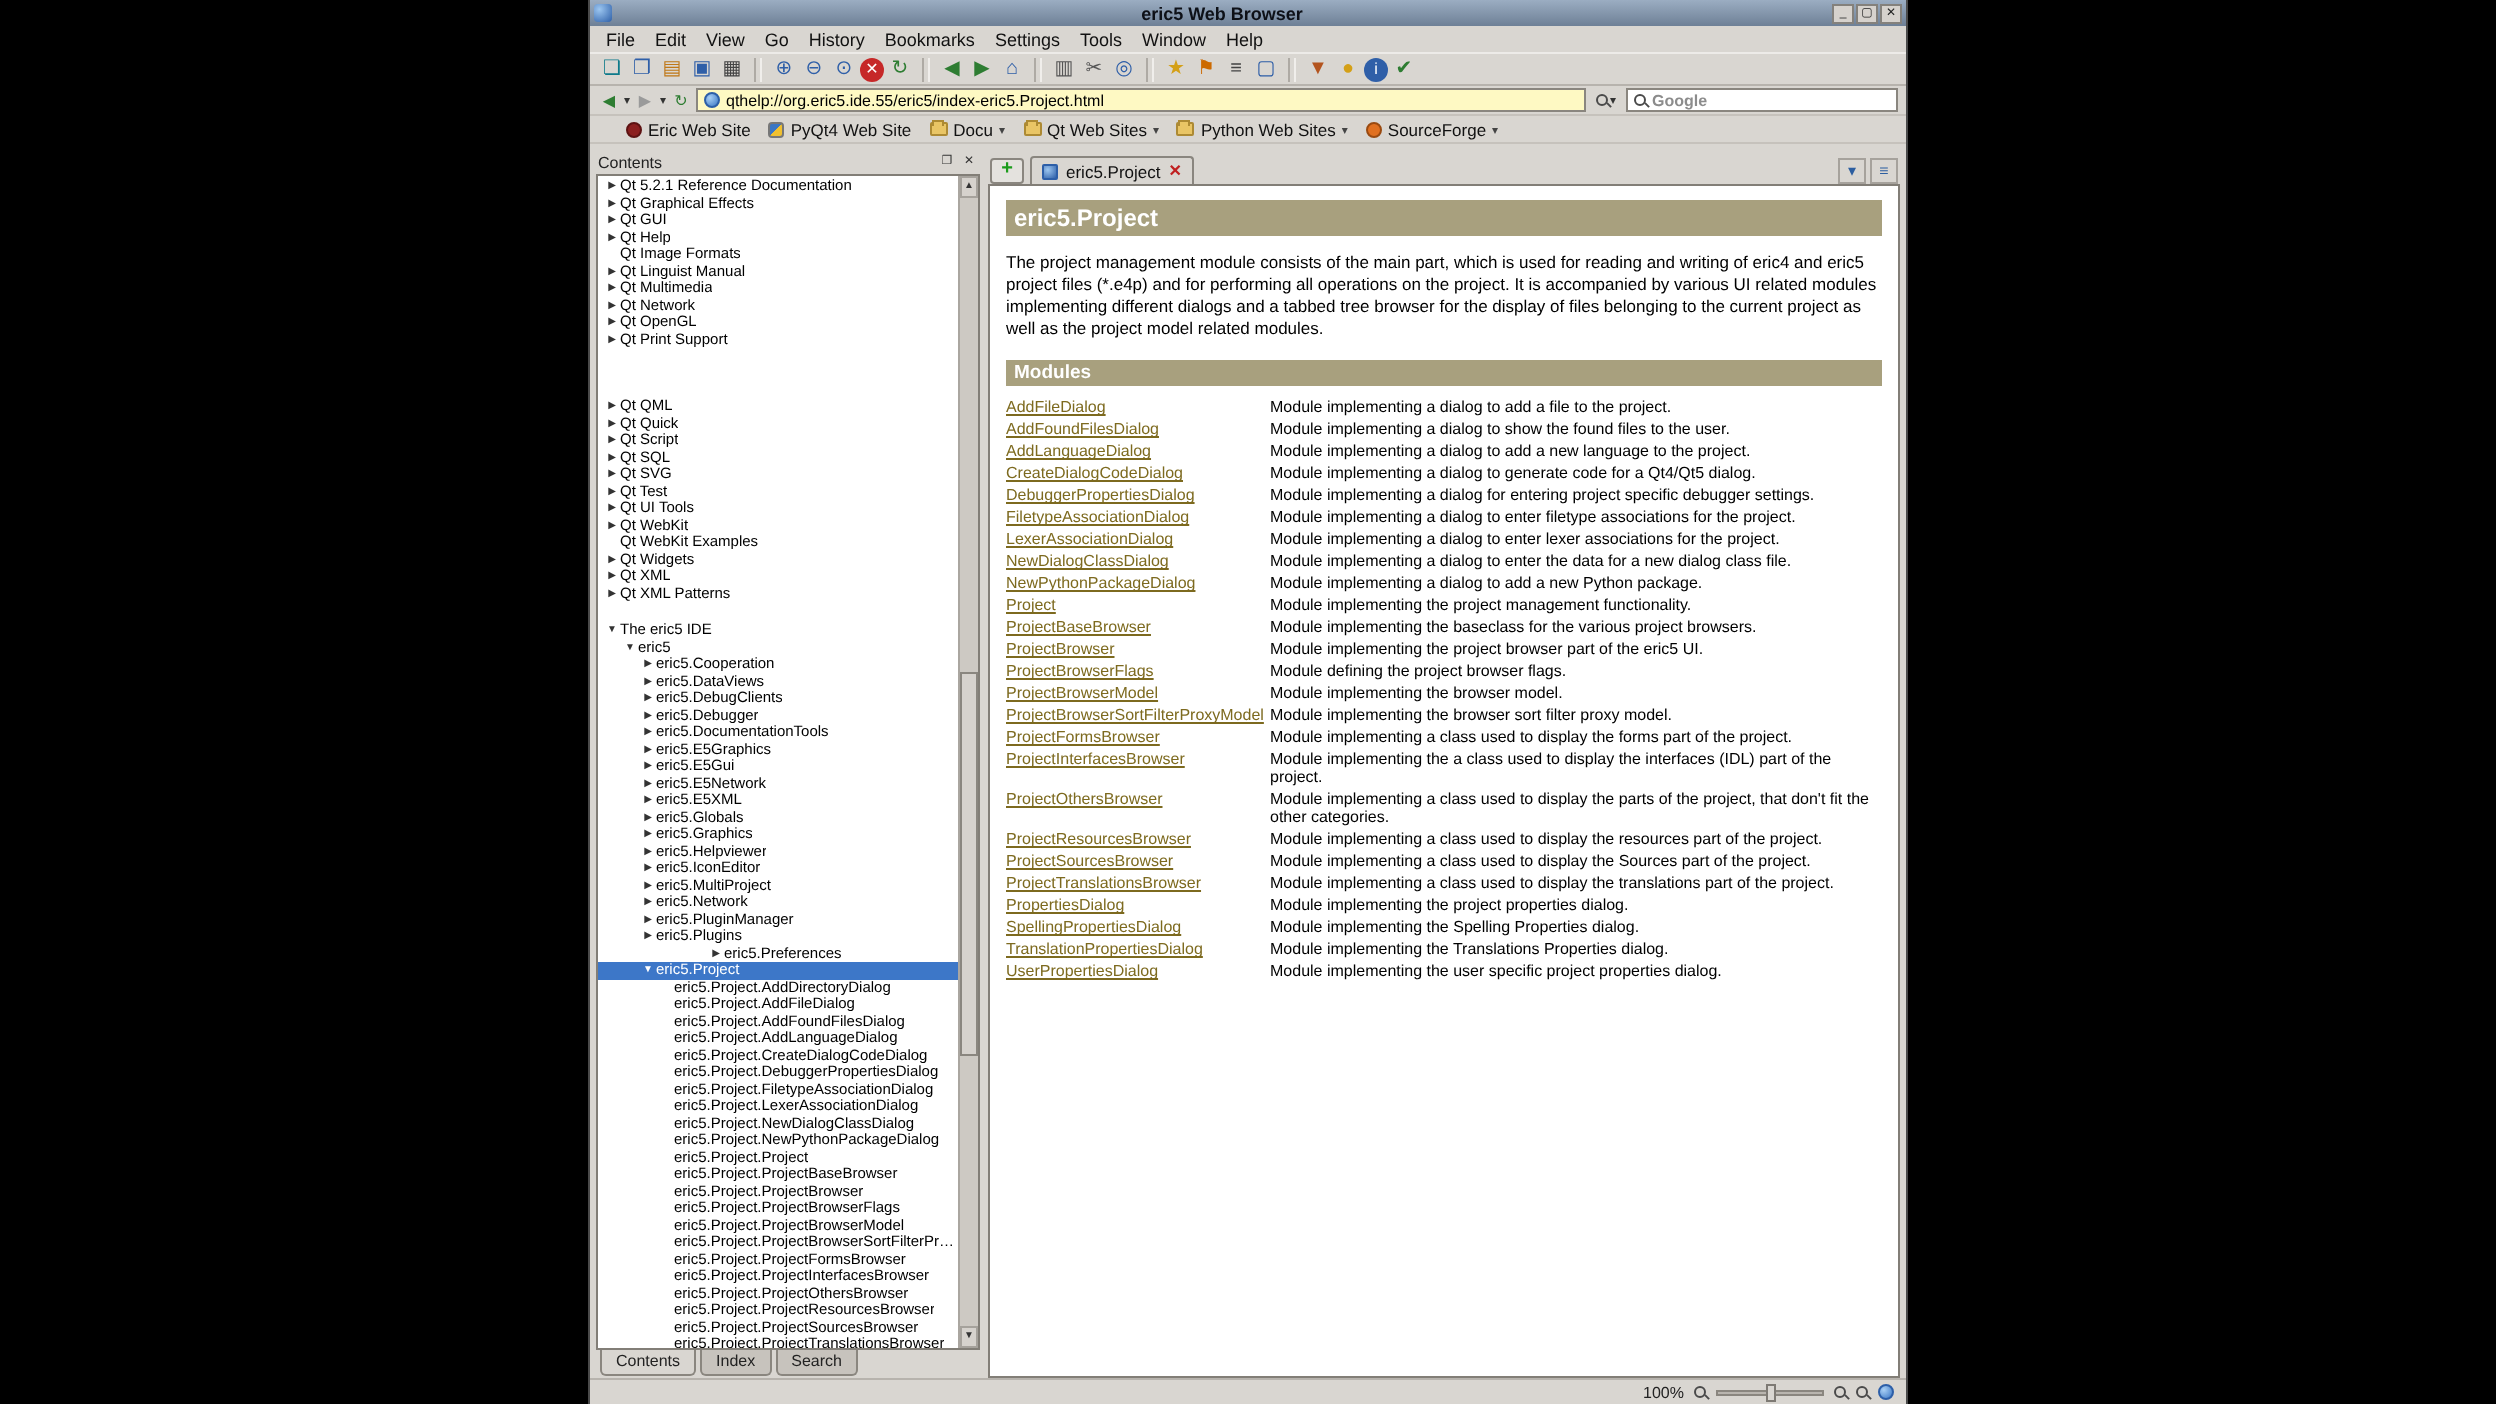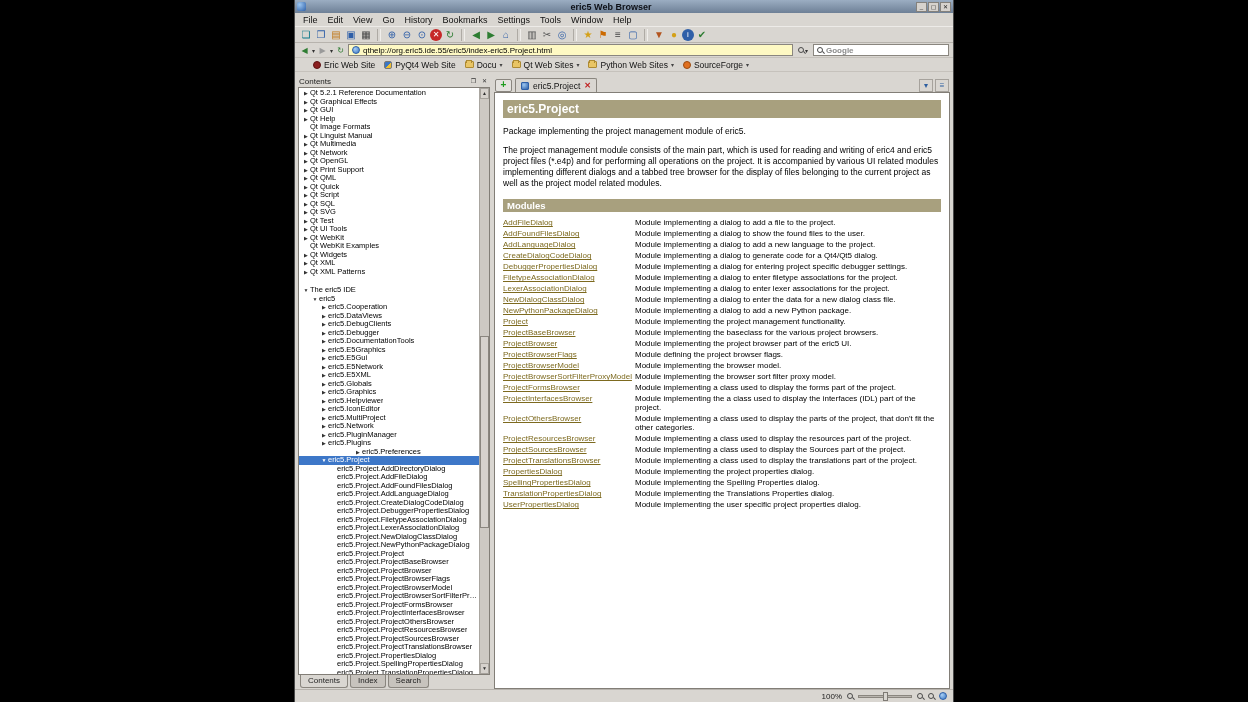--- a/index.html
+++ b/index.html
@@ -299,21 +299,21 @@
               <span class="tree-label">Qt Network</span>
             </div>
             <div class="tree-row" style="padding-left: 3px;">
               <span class="tree-arrow">▶</span>
               <span class="tree-label">Qt OpenGL</span>
             </div>
             <div class="tree-row" style="padding-left: 3px;">
               <span class="tree-arrow">▶</span>
               <span class="tree-label">Qt Print Support</span>
             </div>
-            <div class="tree-row" style="padding-left: 3px;">
+            <div class="tree-row" style="padding-left: 3px; margin-top: 25px;">
               <span class="tree-arrow">▶</span>
               <span class="tree-label">Qt QML</span>
             </div>
             <div class="tree-row" style="padding-left: 3px;">
               <span class="tree-arrow">▶</span>
               <span class="tree-label">Qt Quick</span>
             </div>
             <div class="tree-row" style="padding-left: 3px;">
               <span class="tree-arrow">▶</span>
               <span class="tree-label">Qt Script</span>
@@ -566,21 +566,20 @@
           <span>eric5.Project</span>
           <span class="tab-close">✕</span>
         </span>
         <span class="tabbar-right" id="tabbarRight">
             <span class="tr-btn">▾</span>
             <span class="tr-btn">≡</span>
           </span>
       </div>
       <div class="doc-area">
         <div class="doc-title">eric5.Project</div>
-        <p class="doc-p">Package implementing the project management module of eric5.</p>
         <p class="doc-p">The project management module consists of the main part, which is used for reading and writing of eric4 and eric5 project files (*.e4p) and for performing all operations on the project. It is accompanied by various UI related modules implementing different dialogs and a tabbed tree browser for the display of files belonging to the current project as well as the project model related modules.</p>
         <div class="doc-section">Modules</div>
         <table class="mods">
           <tbody id="modulesBody">
               <tr>
                 <td class="link-col"><a class="mod-link">AddFileDialog</a></td>
                 <td class="desc-col">Module implementing a dialog to add a file to the project.</td>
               </tr>
               <tr>
                 <td class="link-col"><a class="mod-link">AddFoundFilesDialog</a></td>

